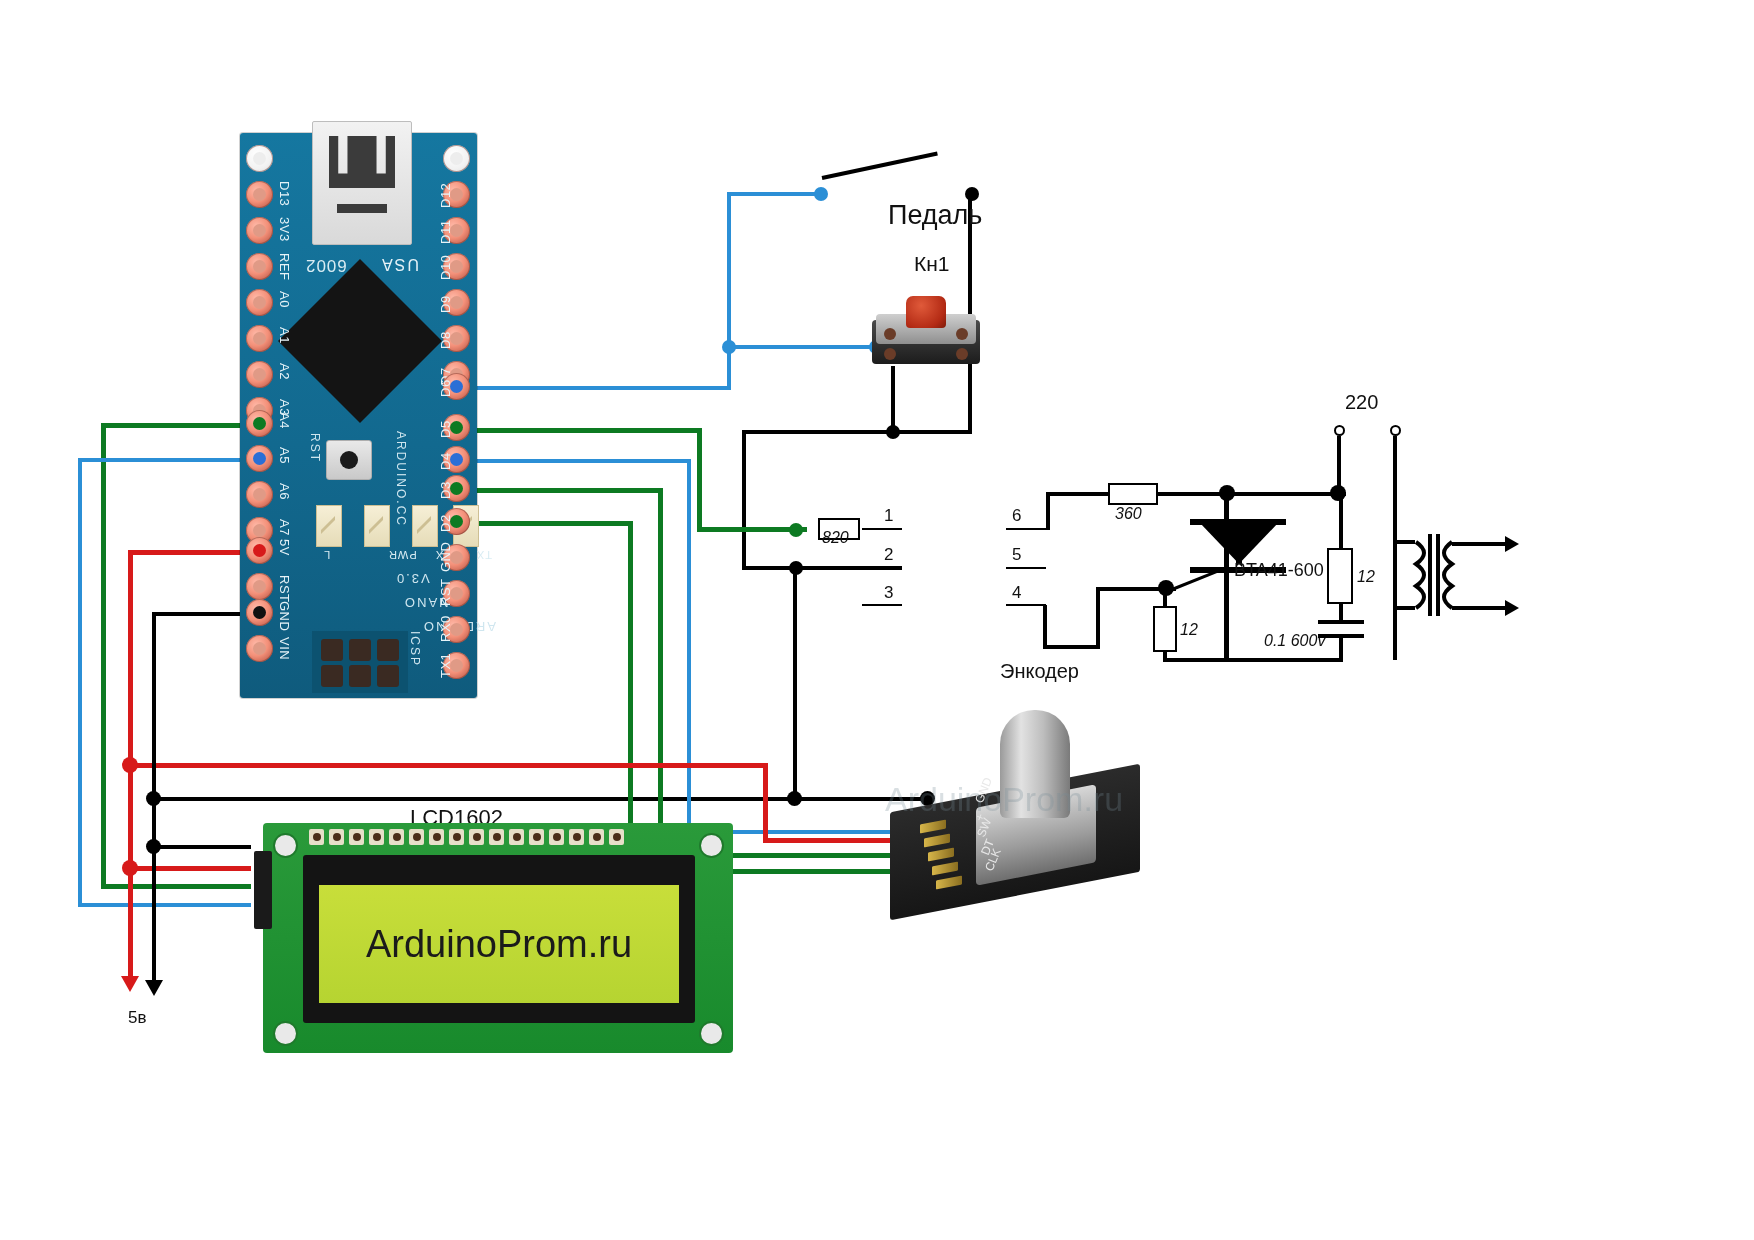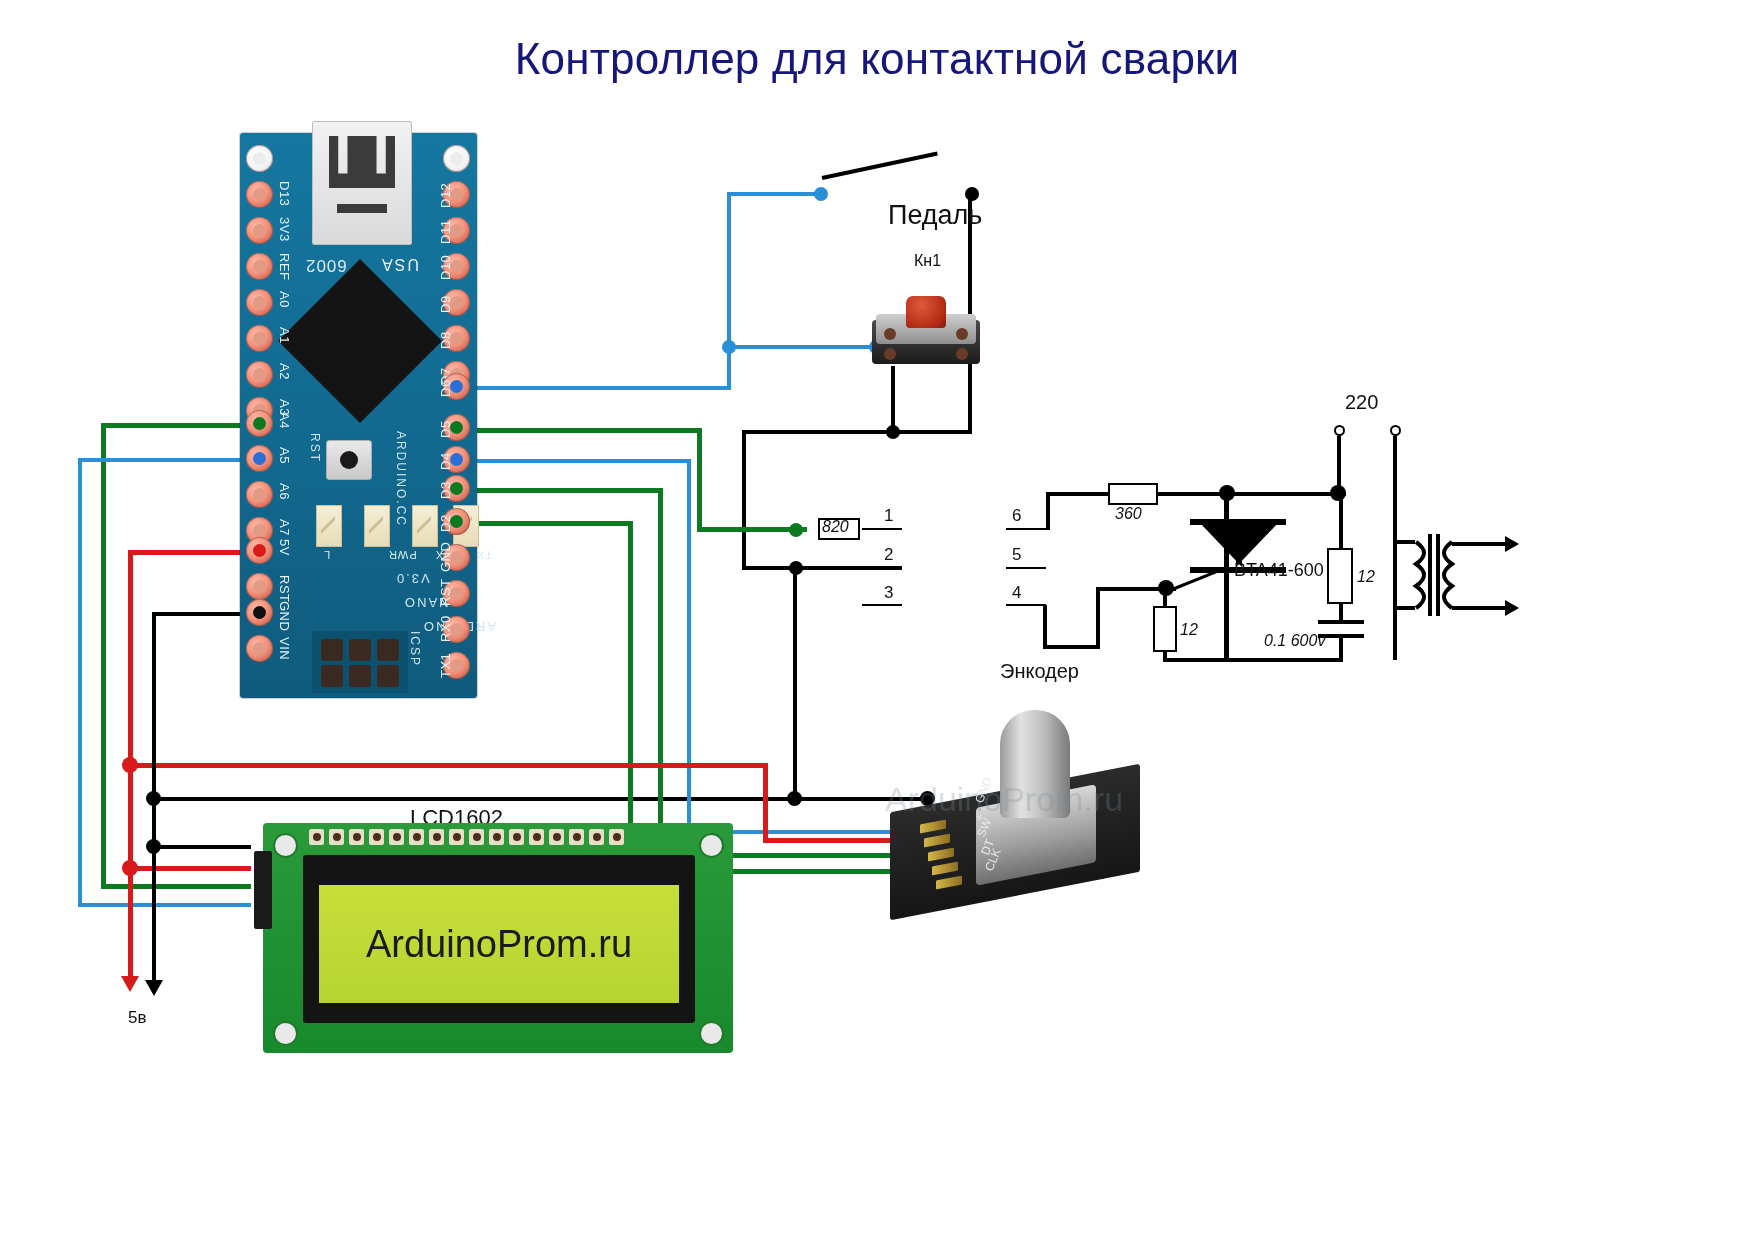--- a/index.html
+++ b/index.html
@@ -366,21 +366,21 @@
   }
 
   
   .lbl {
     position:absolute;
     color:#111;
     font-family:"Liberation Sans", sans-serif;
     white-space:nowrap;
   }
   .lbl-pedal { font-size:27px; }
-  .lbl-kn1   { font-size:16px; }
+  .lbl-kn1   { font-size:21px; }
   .lbl-enc   { font-size:20px; }
   .lbl-lcd   { font-size:22px; }
   .lbl-220   { font-size:20px; }
   .lbl-5v    { font-size:17px; }
   .lbl-bta   { font-size:18px; }
   .lbl-cap   { font-size:16px; font-style:italic; }
 
   .arrowhead {
     position:absolute;
     width:0; height:0;
@@ -410,21 +410,20 @@
     color: rgba(120,140,150,0.28);
     font-family:"Liberation Sans", sans-serif;
     white-space:nowrap;
   }
 </style>
 </head>
 <body>
 
 <div id="canvas">
 
-  <div id="title" class="abs">Контроллер для контактной сварки</div>
 
   <div class="wire w-blue abs" style="left:455px; top:386px; width:275px; height:4px;"></div>
   <div class="wire w-blue abs" style="left:727px; top:192px; width:4px; height:198px;"></div>
   <div class="wire w-blue abs" style="left:727px; top:192px; width:95px; height:4px;"></div>
   <div class="wire w-blue abs" style="left:727px; top:345px; width:150px; height:4px;"></div>
   <div class="node blue abs" style="left:814px; top:187px; width:14px; height:14px;"></div>
   <div class="node blue abs" style="left:722px; top:340px; width:14px; height:14px;"></div>
   <div class="node blue abs" style="left:869px; top:340px; width:14px; height:14px;"></div>
 
   <div class="wire w-black abs" style="left:822px; top:176px; width:118px; height:4px; transform:rotate(-12deg); transform-origin:left center;"></div>
@@ -699,21 +698,21 @@
   <div class="wire w-black abs" style="left:1006px; top:604px; width:40px; height:2px;"></div>
 
   <span class="pin-num abs" style="left:884px; top:506px;">1</span>
   <span class="pin-num abs" style="left:884px; top:545px;">2</span>
   <span class="pin-num abs" style="left:884px; top:583px;">3</span>
   <span class="pin-num abs" style="left:1012px; top:506px;">6</span>
   <span class="pin-num abs" style="left:1012px; top:545px;">5</span>
   <span class="pin-num abs" style="left:1012px; top:583px;">4</span>
 
   <div class="res-h abs" style="left:818px; top:518px; width:42px; height:22px;"></div>
-  <div class="res-lbl abs" style="left:822px; top:518px;">820</div>
+  <div class="res-lbl abs" style="left:822px; top:529px;">820</div>
 
   <div class="wire w-black abs" style="left:793px; top:566px; width:70px; height:4px;"></div>
 
   <div class="wire w-black abs" style="left:1046px; top:492px; width:4px; height:38px;"></div>
   <div class="wire w-black abs" style="left:1046px; top:492px; width:64px; height:4px;"></div>
   <div class="res-h abs" style="left:1108px; top:483px; width:50px; height:22px;"></div>
   <div class="res-lbl abs" style="left:1115px; top:505px;">360</div>
   <div class="wire w-black abs" style="left:1156px; top:492px; width:190px; height:4px;"></div>
   <div class="node black abs" style="left:1219px; top:485px; width:16px; height:16px;"></div>
   <div class="node black abs" style="left:1330px; top:485px; width:16px; height:16px;"></div>

